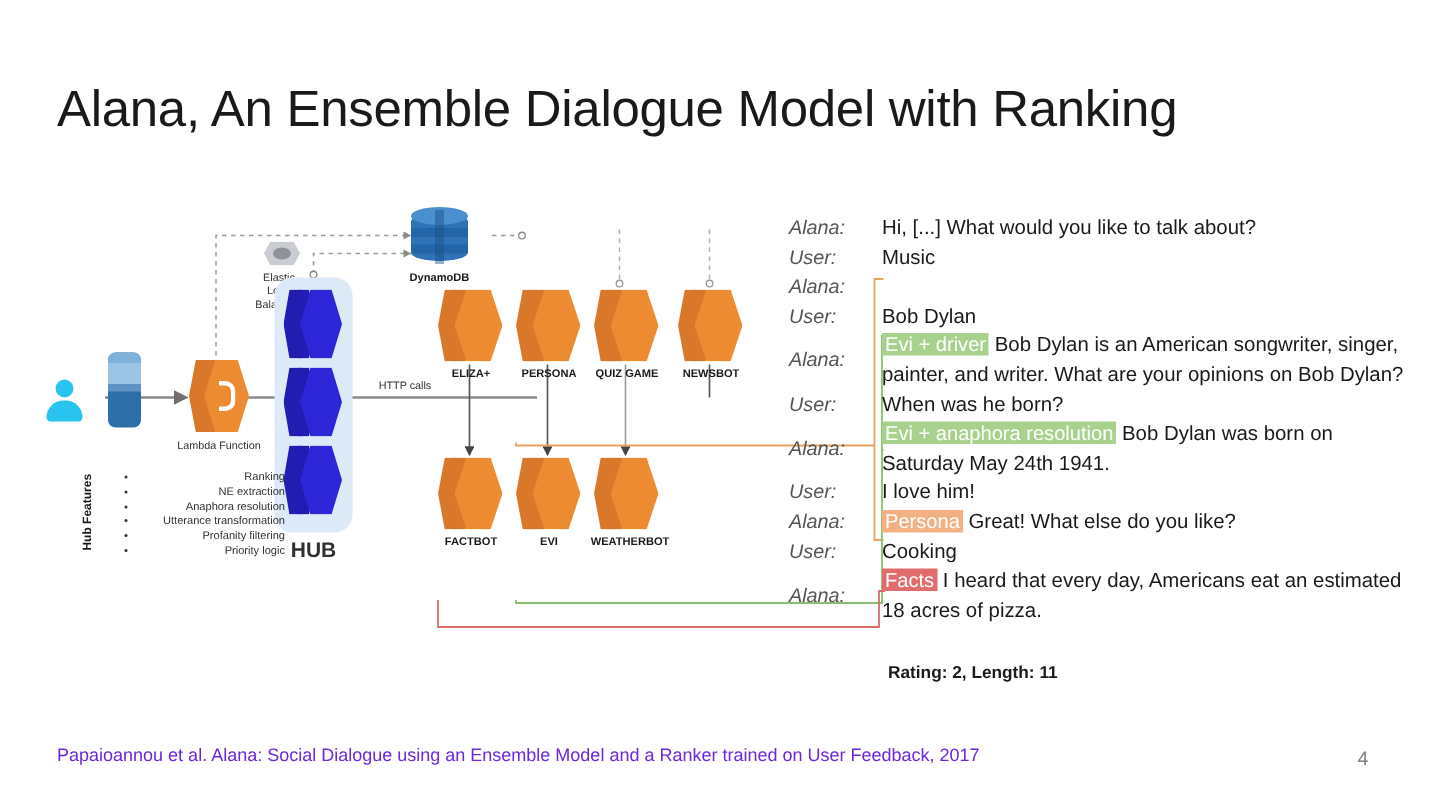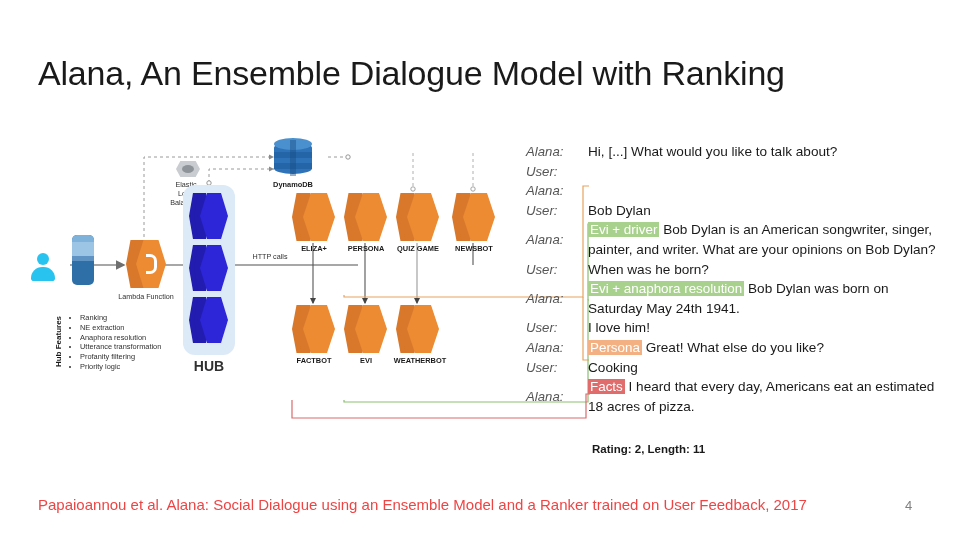--- a/index.html
+++ b/index.html
@@ -16,21 +16,21 @@
   #slide-title {
     position: absolute; left: 38px; top: 54px;
     width: 880px; height: 48px;
     font-size: 34px; font-weight: 400; color: #1a1a1a;
     letter-spacing: -0.2px; white-space: nowrap;
   }
 
   
   #footer-citation {
     position: absolute; left: 38px; top: 496px;
-    font-size: 15px; color: #ef4444; white-space: nowrap;
+    font-size: 12px; color: #6d28d9; white-space: nowrap;
   }
   #page-number {
     position: absolute; left: 905px; top: 498px;
     font-size: 13px; color: #808080;
   }
 
   
   #diagram { position: absolute; left: 28px; top: 135px; width: 500px; height: 300px; }
   #diagram svg { position: absolute; left: 0; top: 0; }
 
@@ -63,22 +63,22 @@
   #hub-features {
     position: absolute; left: 20px; top: 178px; width: 150px;
   }
   #hub-features-title {
     position: absolute; left: -18px; top: 24px;
     font-size: 8px; font-weight: bold; color: #1a1a1a;
     transform: rotate(-90deg); transform-origin: center;
     white-space: nowrap; width: 56px; text-align: center;
   }
   #hub-features ul {
-    position: absolute; left: 22px; top: 0;
-    list-style: disc; padding-left: 10px;
+    position: absolute; left: 36px; top: 0;
+    list-style: disc; padding-left: 10px; text-align: right;
   }
   #hub-features li {
     font-size: 7.4px; color: #303030; line-height: 1.32; width: 96px;
   }
 
   
   .cylinder { position: absolute; }
 
   
   #dialogue { position: absolute; left: 526px; top: 142px; width: 420px; }
@@ -297,20 +297,21 @@
 
   <div id="dialogue">
 
     <div class="dlg-row">
       <div class="dlg-speaker">Alana:</div>
       <div class="dlg-text"><span>Hi, [...] What would you like to talk about?</span></div>
     </div>
 
     <div class="dlg-row">
       <div class="dlg-speaker">User:</div>
+      <div class="dlg-text"><span>Music</span></div>
     </div>
 
     <div class="dlg-row">
       <div class="dlg-speaker">Alana:</div>
     </div>
 
     <div class="dlg-row">
       <div class="dlg-speaker">User:</div>
       <div class="dlg-text"><span>Bob Dylan</span></div>
     </div>

